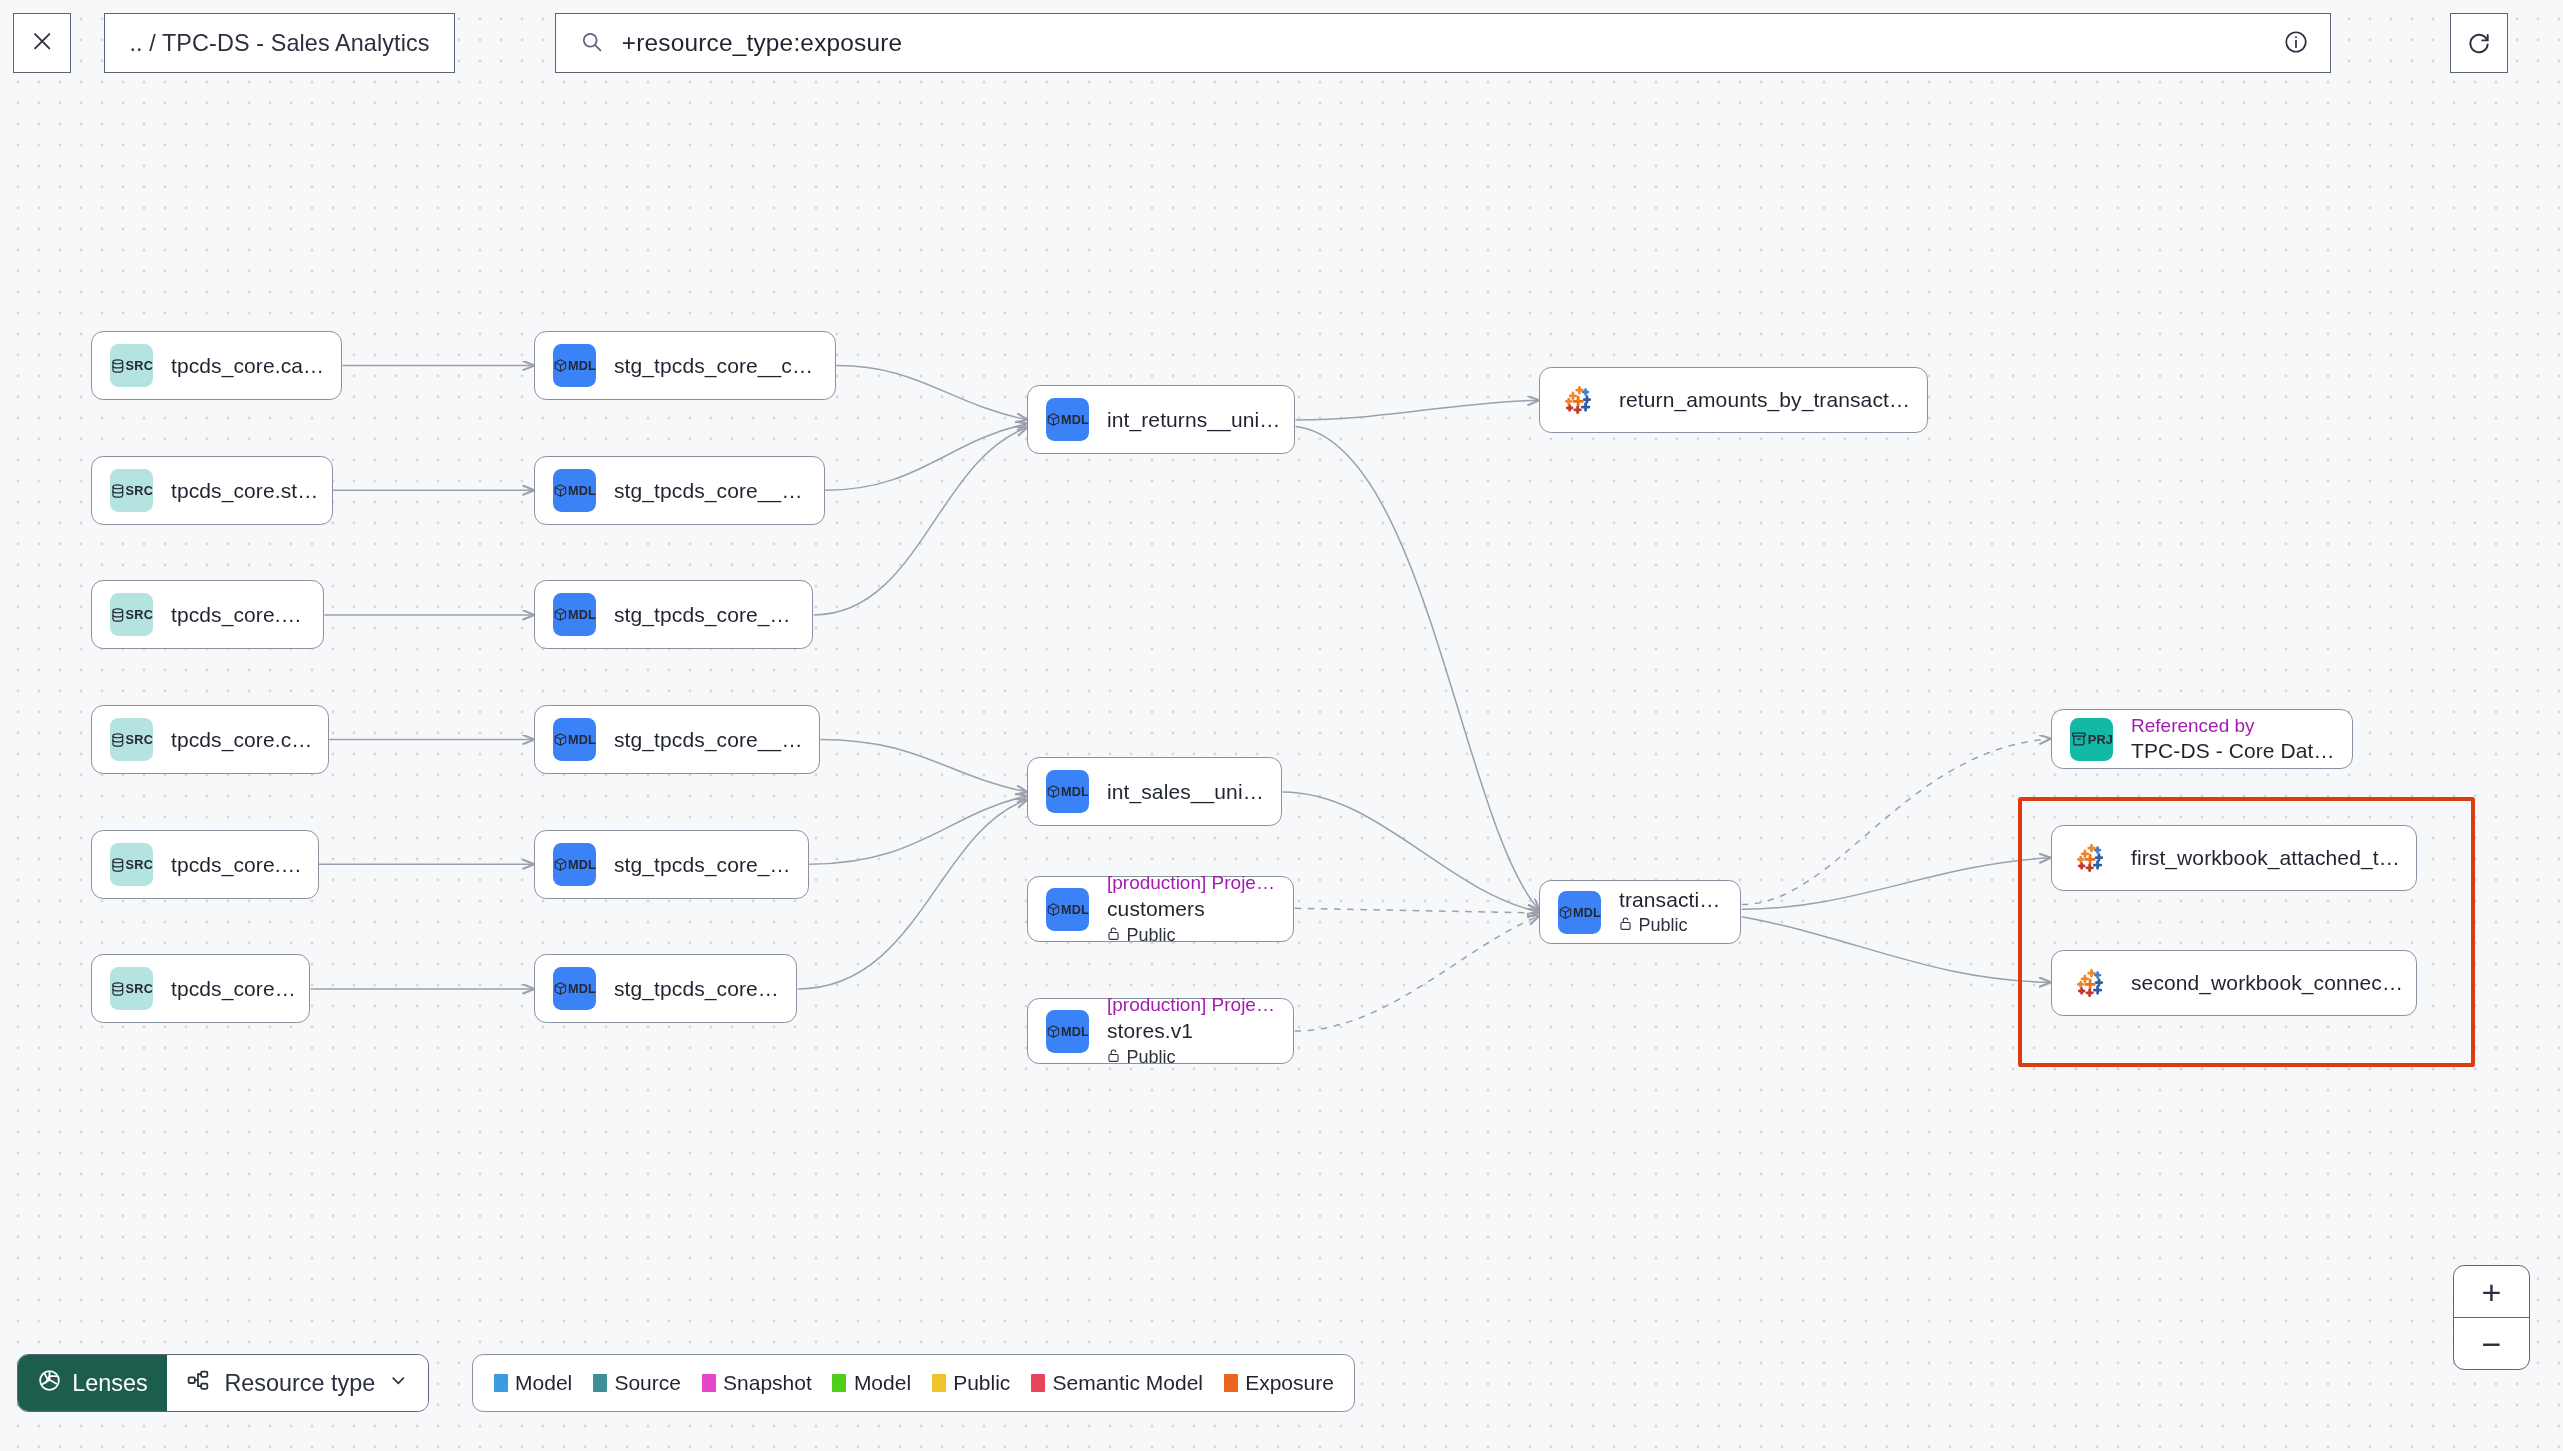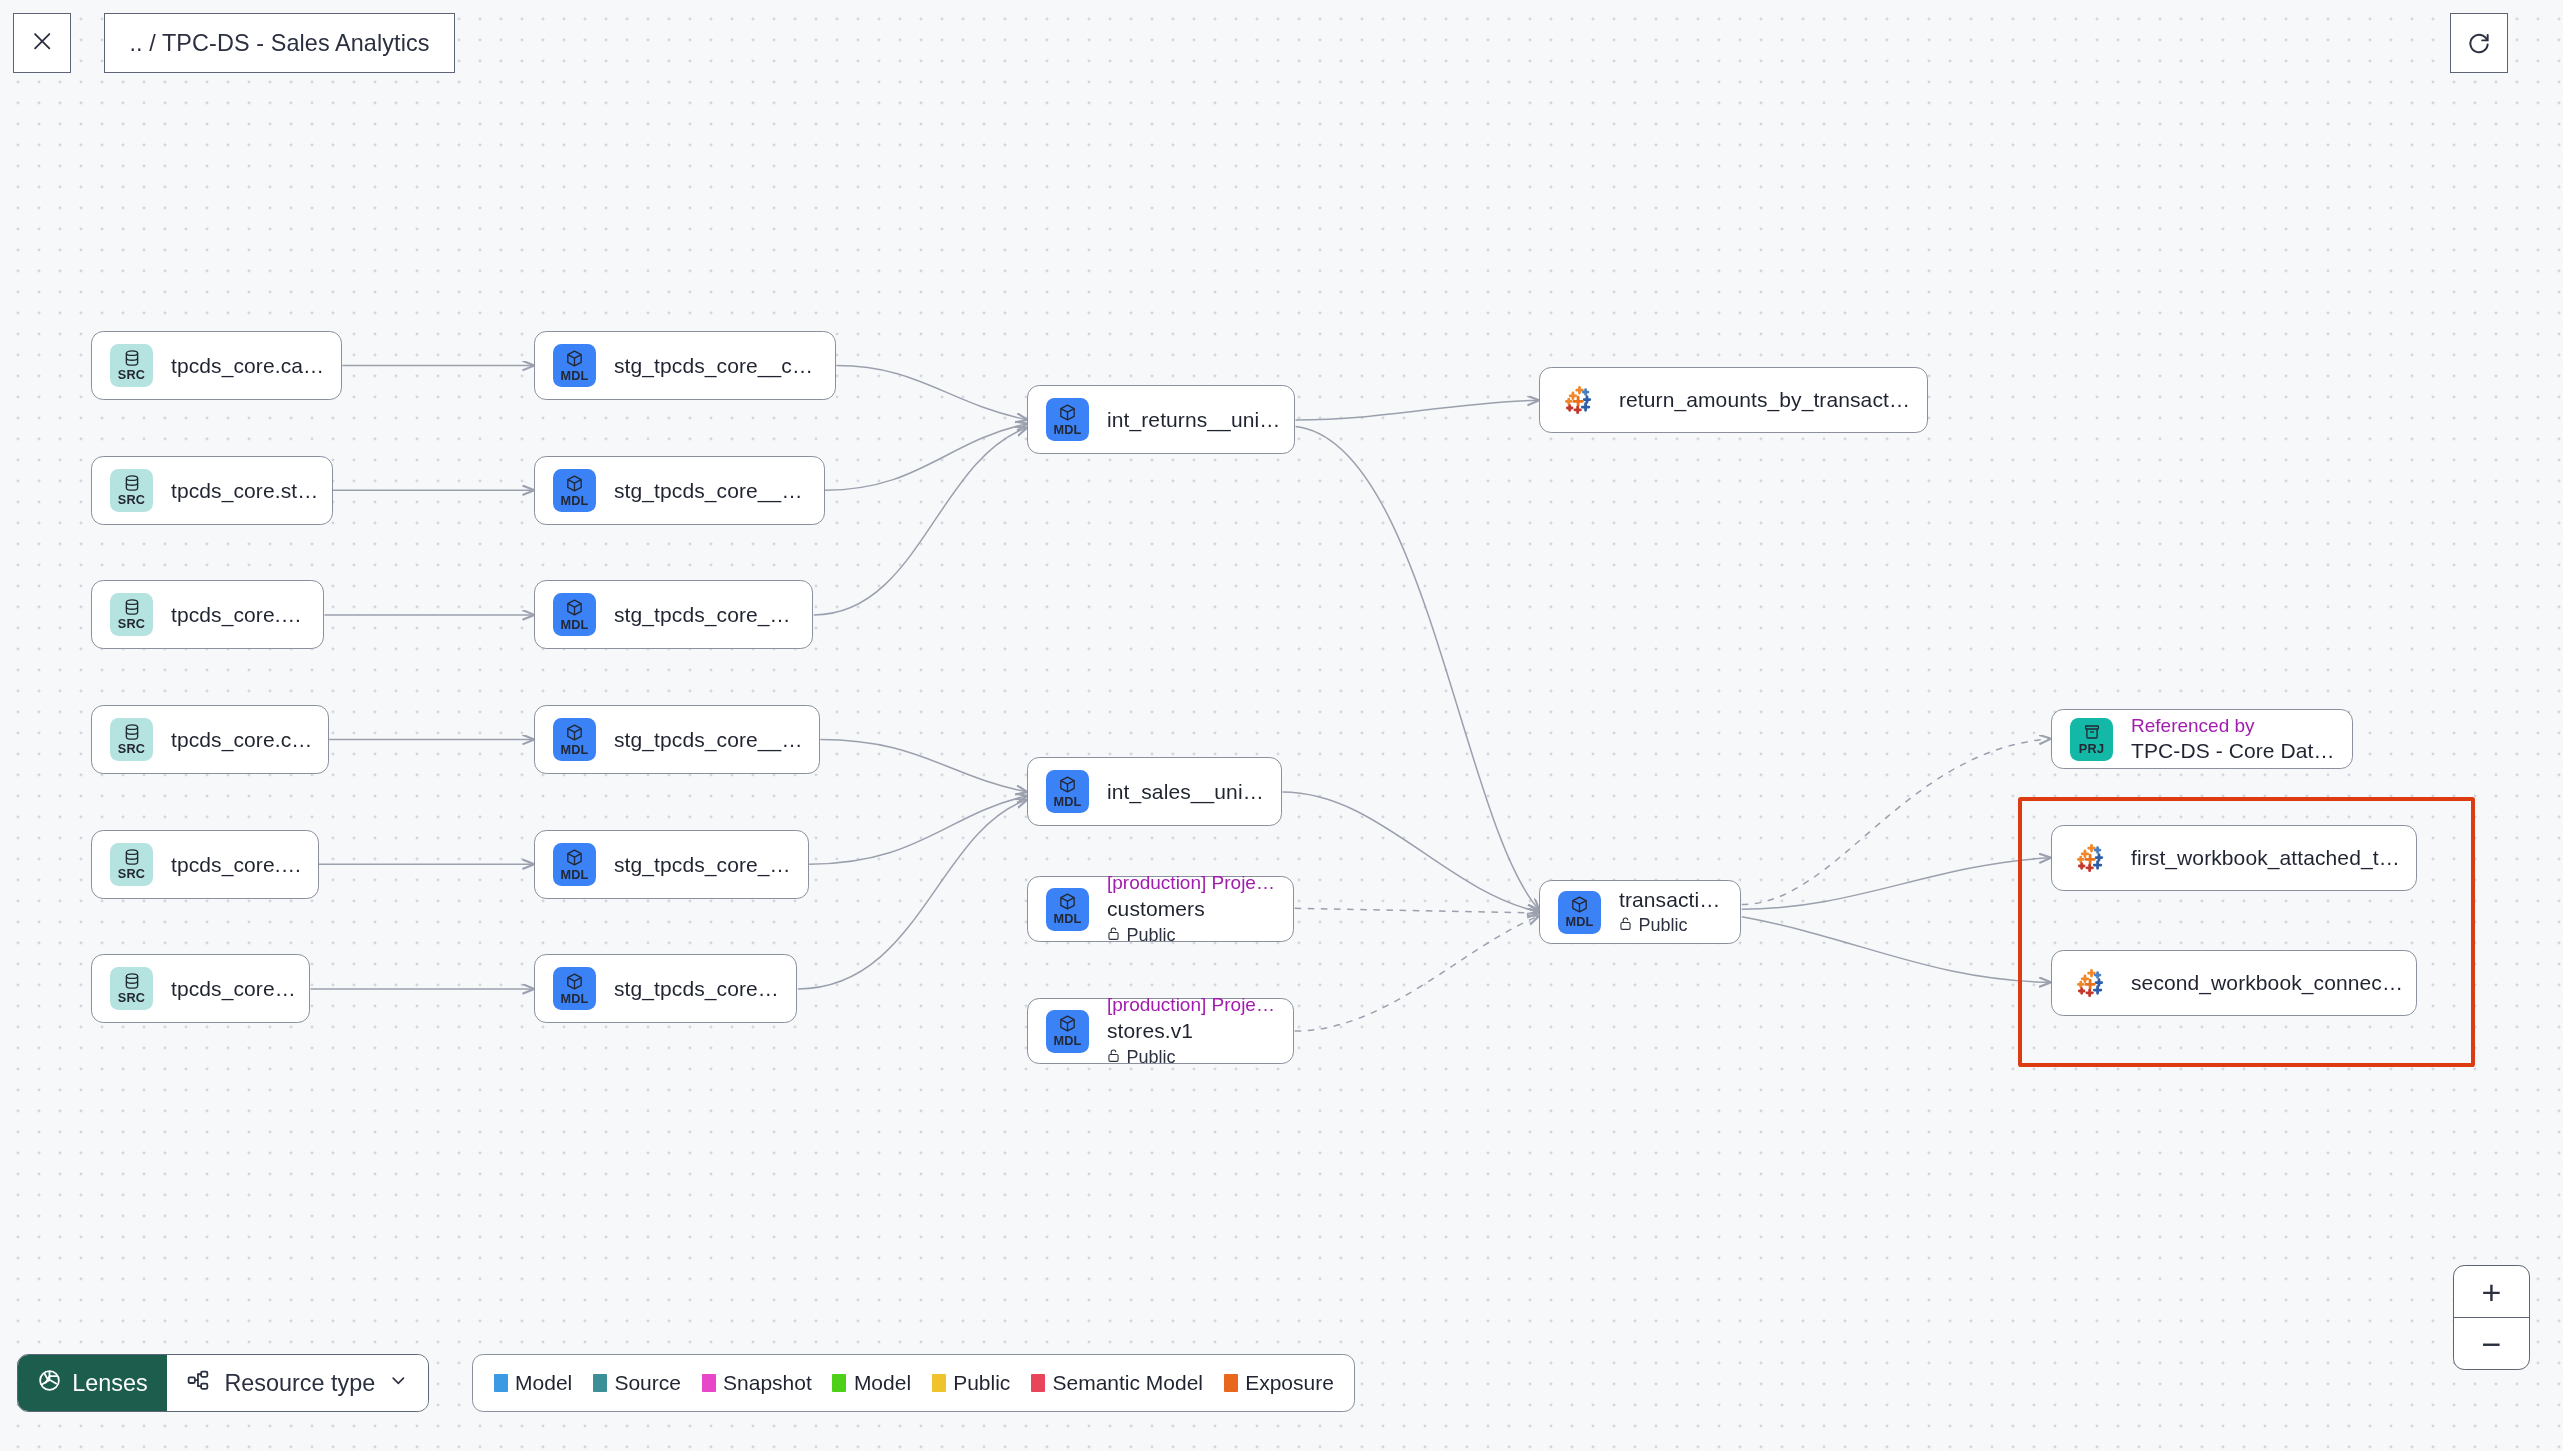--- a/index.html
+++ b/index.html
@@ -42,21 +42,21 @@
   .node {
     position: absolute;
     background: #ffffff;
     border: 1.4px solid #8a909e;
     border-radius: 12.2px;
     display: flex; align-items: center;
     cursor: pointer;
   }
   .badge {
     width: 43px; height: 43px; border-radius: 8.4px;
-    display: flex; flex-direction: column; align-items: center; justify-content: center;
+    display: flex; flex-direction: row; align-items: center; justify-content: center;
     flex: 0 0 auto; margin-left: 18px;
   }
   .badge-src { background: #b5e4e0; }
   .badge-mdl { background: #3b82f6; }
   .badge-prj { background: #14b8a6; }
   .badge-label { font-size: 12.7px; font-weight: 600; color: #232834; line-height: 1; margin-top: 1.9px; letter-spacing: 0.2px; }
   .badge svg { display: block; }
   .nlabels { margin-left: 18px; padding-right: 13px; min-width: 0; overflow: hidden; }
   .nlabel {
     font-size: 21px; color: #1f2430; white-space: nowrap;
@@ -507,20 +507,36 @@
         <svg width="24.4" height="24.4" viewBox="0 0 24 24" fill="none" stroke="#2b3040" stroke-width="1.8" stroke-linecap="round">
             <path d="M5 5 19 19M19 5 5 19"></path>
           </svg>
       </span>
     </div>
 
     <div class="ctl" id="breadcrumb">
       <span>.. / TPC-DS - Sales Analytics</span>
     </div>
 
+    <div class="ctl" id="searchbox">
+      <span>
+        <svg width="23.4" height="23.4" viewBox="0 0 24 24" fill="none" stroke="#5c6475" stroke-width="1.8" stroke-linecap="round">
+            <circle cx="10.5" cy="10.5" r="6.6"></circle>
+            <path d="M15.5 15.5 21 21"></path>
+          </svg>
+      </span>
+      <input id="search-input" value="+resource_type:exposure" placeholder="Search resources" style="">
+      <span>
+        <svg width="26" height="26" viewBox="0 0 24 24" fill="none" stroke="#2b3040" stroke-width="1.6">
+            <circle cx="12" cy="12" r="9"></circle>
+            <path d="M12 10.8v6" stroke-linecap="round"></path>
+            <circle cx="12" cy="7.6" r=".9" fill="#2b3040" stroke="none"></circle>
+          </svg>
+      </span>
+    </div>
 
     <div class="ctl" id="refresh-btn">
       <span>
         <svg width="26" height="26" viewBox="0 0 24 24" fill="none" stroke="#2b3040" stroke-width="1.8" stroke-linecap="round">
             <path d="M20 5.5v5h-5"></path>
             <path d="M19.4 10.3A8 8 0 1 0 20 14.2"></path>
           </svg>
       </span>
     </div>
   </div>

